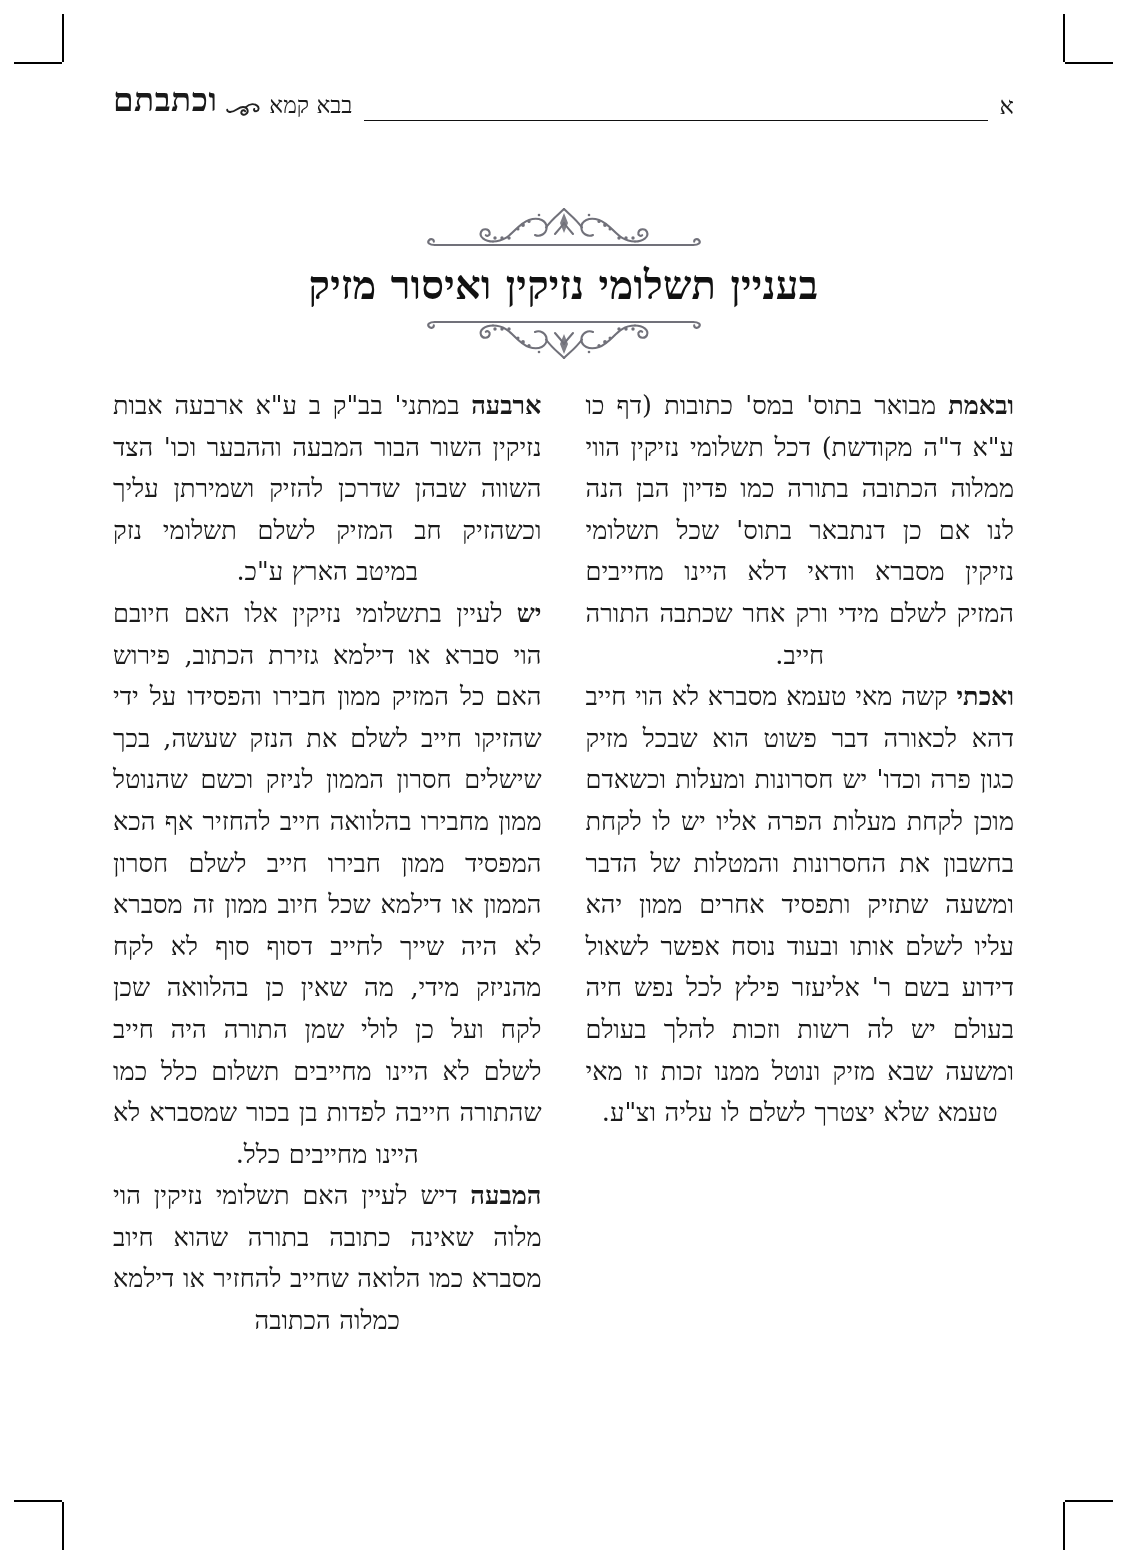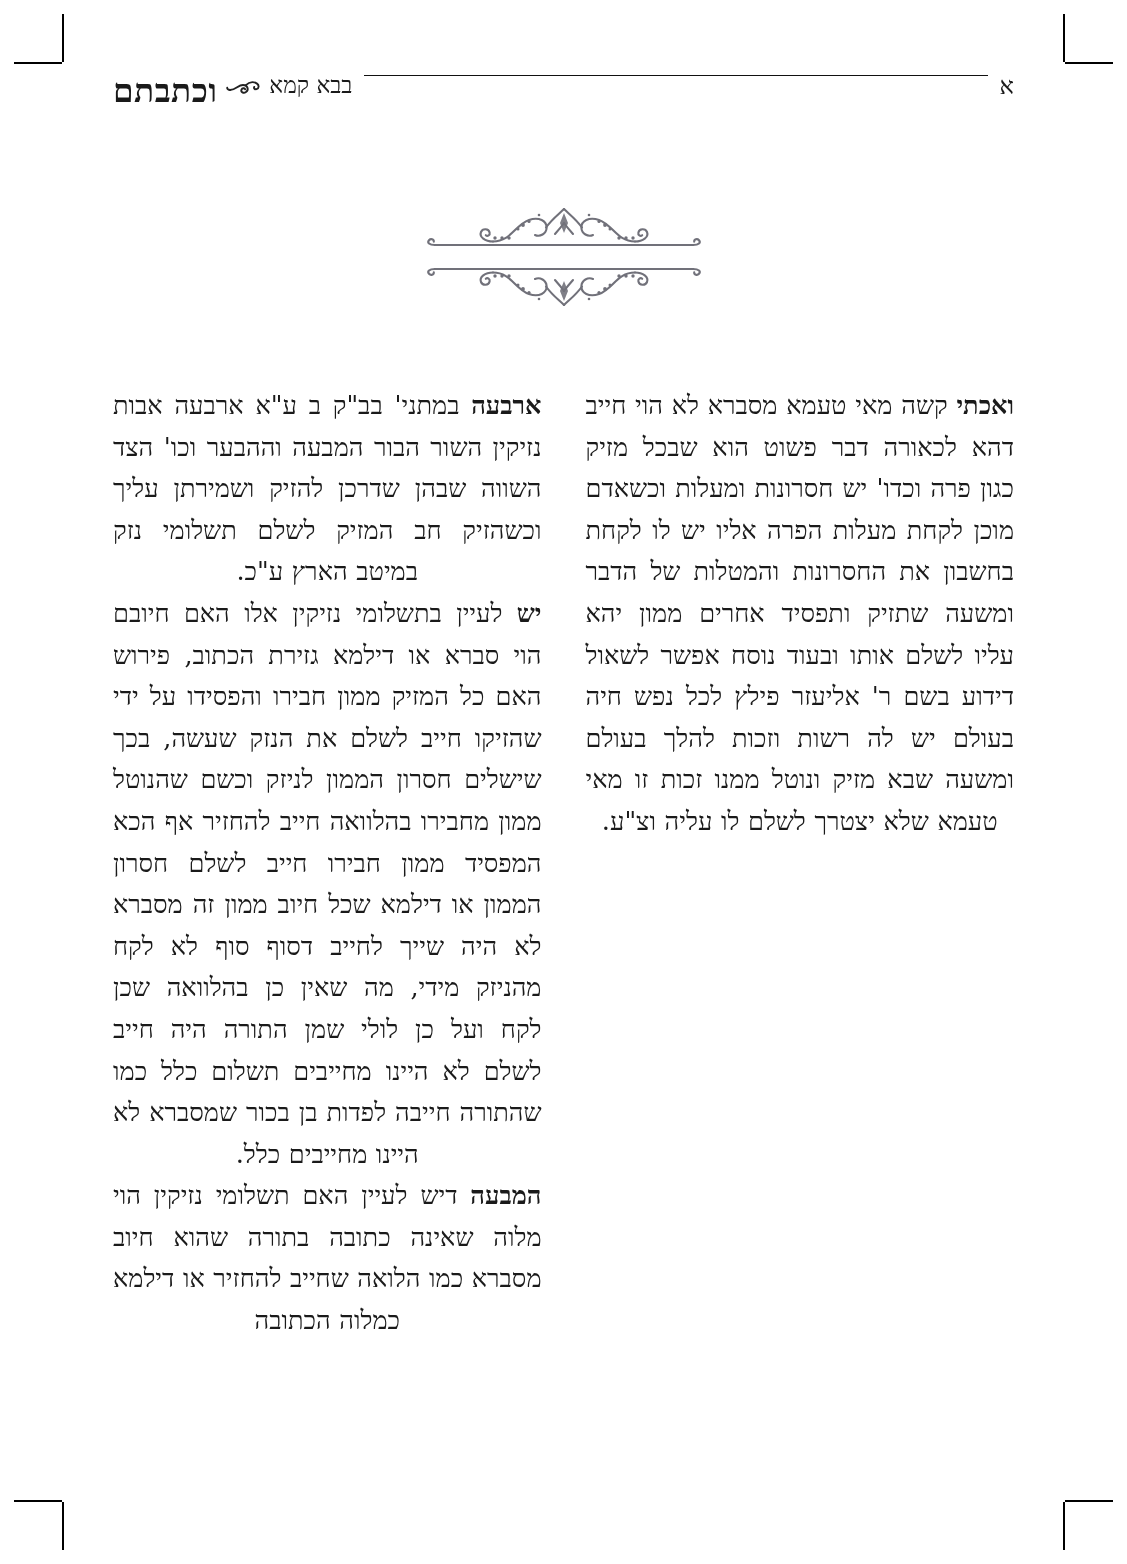--- a/index.html
+++ b/index.html
@@ -47,21 +47,21 @@
 
   
   #runhead {
     position: absolute;
     top: 74px;
     left: 113px;
     right: 113px;
     height: 46px;
     display: flex;
     flex-direction: row-reverse;
-    align-items: flex-start;
+    align-items: flex-end;
     gap: 0;
   }
   #runhead .book {
     font-size: 33px;
     font-weight: 700;
     letter-spacing: 0.5px;
     white-space: nowrap;
     line-height: 1;
     padding-bottom: 4px;
   }
@@ -205,20 +205,21 @@
             <circle cx="76" cy="33" r="1.7"></circle>
           <circle cx="200" cy="33" r="1.7"></circle>
             <circle cx="207" cy="33" r="1.7"></circle>
             <circle cx="214" cy="33" r="1.7"></circle>
           <circle cx="120" cy="10" r="1.3"></circle>
             <circle cx="170" cy="10" r="1.3"></circle>
         </g>
       </svg>
     </span>
 
+    <div class="maintitle">בעניין תשלומי נזיקין ואיסור מזיק</div>
 
     <span class="flourish bottom">
       <svg width="290" height="48" viewBox="0 0 290 48" aria-hidden="true">
         <g fill="none" stroke="#71717a" stroke-width="2.1" stroke-linecap="round">
           <path d="M16 40 H274"></path>
           <path d="M16 40 C10 40 8 37.5 10 35.2 C11.8 33.2 15 34.2 14.8 36.6"></path>
           <path d="M274 40 C280 40 282 37.5 280 35.2 C278.2 33.2 275 34.2 275.2 36.6"></path>
           <path d="M74 36.5 C66 36.5 60 32 62 27 C63.6 23 69.6 23.4 70.6 27.4 C71.3 30.2 68.5 31.8 66.8 30.2"></path>
           <path d="M216 36.5 C224 36.5 230 32 228 27 C226.4 23 220.4 23.4 219.4 27.4 C218.7 30.2 221.5 31.8 223.2 30.2"></path>
           <path d="M74 36.5 C92 36.5 96 20 110 15 C120 11.4 128 16 127.6 23 C127.3 28.6 121 32.4 116 30"></path>
@@ -250,17 +251,18 @@
   </div>
 
   <div id="body">
 
     <div class="col" id="col-right">
         <p><span class="lead">ארבעה</span><span> במתני' בב"ק ב ע"א ארבעה אבות נזיקין השור הבור המבעה וההבער וכו' הצד השווה שבהן שדרכן להזיק ושמירתן עליך וכשהזיק חב המזיק לשלם תשלומי נזק במיטב הארץ ע"כ.</span></p>
         <p><span class="lead">יש</span><span> לעיין בתשלומי נזיקין אלו האם חיובם הוי סברא או דילמא גזירת הכתוב, פירוש האם כל המזיק ממון חבירו והפסידו על ידי שהזיקו חייב לשלם את הנזק שעשה, בכך שישלים חסרון הממון לניזק וכשם שהנוטל ממון מחבירו בהלוואה חייב להחזיר אף הכא המפסיד ממון חבירו חייב לשלם חסרון הממון או דילמא שכל חיוב ממון זה מסברא לא היה שייך לחייב דסוף סוף לא לקח מהניזק מידי, מה שאין כן בהלוואה שכן לקח ועל כן לולי שמן התורה היה חייב לשלם לא היינו מחייבים תשלום כלל כמו שהתורה חייבה לפדות בן בכור שמסברא לא היינו מחייבים כלל.</span></p>
         <p><span class="lead">המבעה</span><span> דיש לעיין האם תשלומי נזיקין הוי מלוה שאינה כתובה בתורה שהוא חיוב מסברא כמו הלואה שחייב להחזיר או דילמא כמלוה הכתובה</span></p>
       </div>
     <div class="col" id="col-left">
+        <p><span class="lead">ובאמת</span><span> מבואר בתוס' במס' כתובות (דף כו ע"א ד"ה מקודשת) דכל תשלומי נזיקין הווי ממלוה הכתובה בתורה כמו פדיון הבן הנה לנו אם כן דנתבאר בתוס' שכל תשלומי נזיקין מסברא וודאי דלא היינו מחייבים המזיק לשלם מידי ורק אחר שכתבה התורה חייב.</span></p>
         <p><span class="lead">ואכתי</span><span> קשה מאי טעמא מסברא לא הוי חייב דהא לכאורה דבר פשוט הוא שבכל מזיק כגון פרה וכדו' יש חסרונות ומעלות וכשאדם מוכן לקחת מעלות הפרה אליו יש לו לקחת בחשבון את החסרונות והמטלות של הדבר ומשעה שתזיק ותפסיד אחרים ממון יהא עליו לשלם אותו ובעוד נוסח אפשר לשאול דידוע בשם ר' אליעזר פילץ לכל נפש חיה בעולם יש לה רשות וזכות להלך בעולם ומשעה שבא מזיק ונוטל ממנו זכות זו מאי טעמא שלא יצטרך לשלם לו עליה וצ"ע.</span></p>
       </div>
 
   </div>
 </div>
 
 </body></html>

